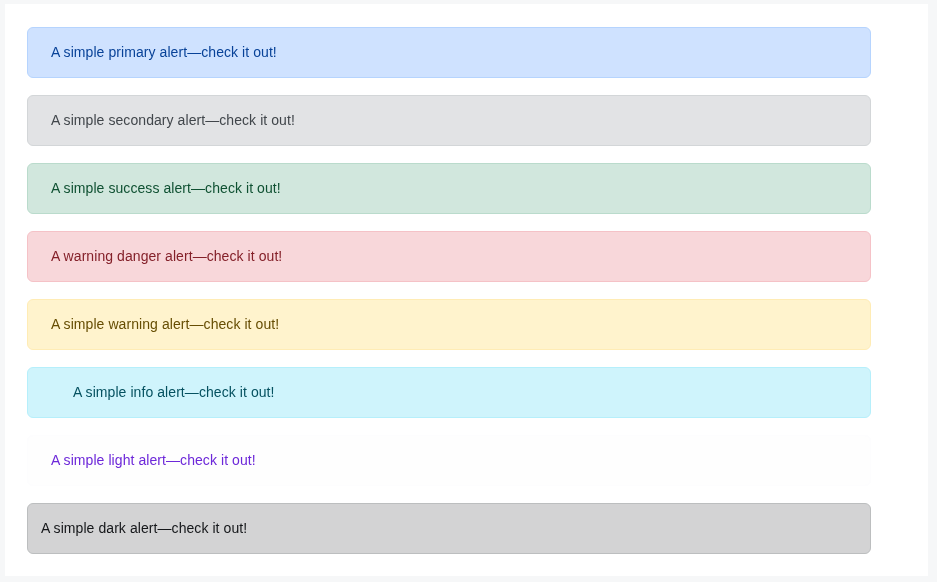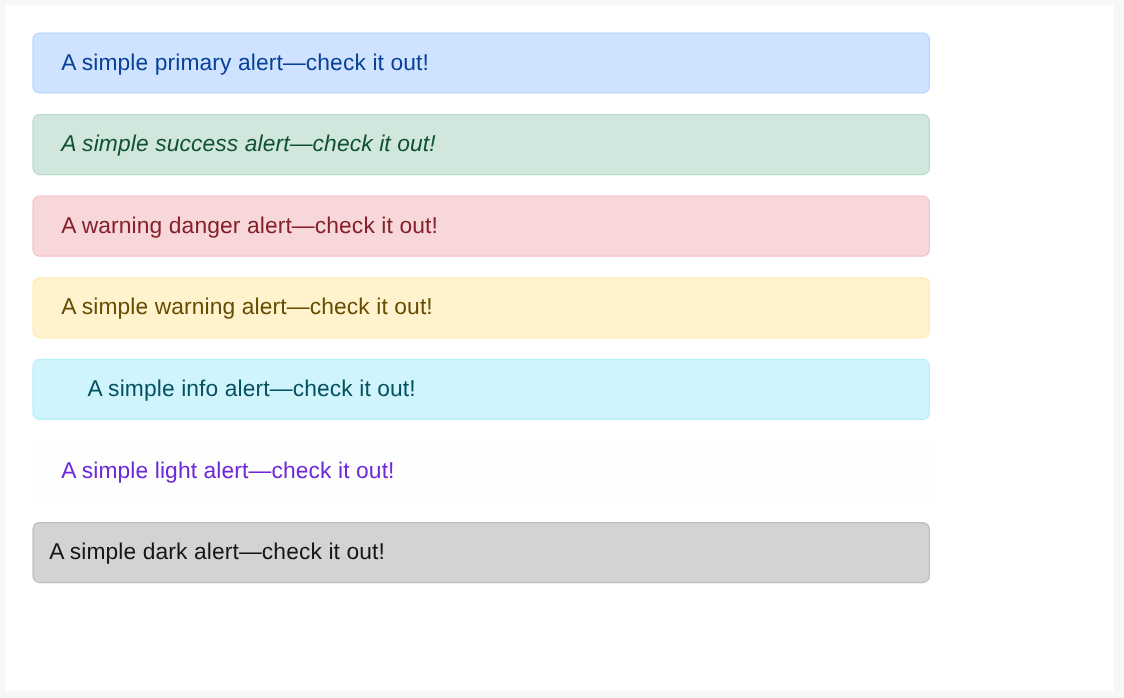--- a/index.html
+++ b/index.html
@@ -29,59 +29,62 @@
   
   #alert-stack {
     position: absolute;
     left: 22px;
     top: 23px;
     width: 883px;
   }
 
   .alert {
     position: relative;
-    width: 748px;
+    width: 844px;
     min-height: 49px;
     border: 1px solid transparent;
     border-radius: 6px;
     padding: 14px 23px 14px 23px;
     margin-bottom: 17px;
-    font-size: 19px;
+    font-size: 14px;
     line-height: 21px;
     font-weight: 400;
     letter-spacing: 0.005em;
   }
 
   .alert:last-child { margin-bottom: 0; }
 
   .alert-text {
     display: block;
     white-space: nowrap;
   }
 
   
   .alert-primary   { color:#084298; background-color:#cfe2ff; border-color:#b6d4fe; }
   .alert-secondary { color:#41464b; background-color:#e2e3e5; border-color:#d3d6d8; }
-  .alert-success   { color:#0f5132; background-color:#d1e7dd; border-color:#badbcc;font-style:italic; }
+  .alert-success   { color:#0f5132; background-color:#d1e7dd; border-color:#badbcc; }
   .alert-danger    { color:#842029; background-color:#f8d7da; border-color:#f5c2c7; }
   .alert-warning   { color:#664d03; background-color:#fff3cd; border-color:#ffecb5; }
   .alert-info      { color:#055160; background-color:#cff4fc; border-color:#b6effb;padding-left:45px; }
   .alert-light     { color:#6d28d9; background-color:#fefefe; border-color:#fdfdfe; }
   .alert-dark      { color:#141619; background-color:#d3d3d4; border-color:#bcbebf;padding-left:13px; }
 </style>
 </head>
 <body>
 
 <div id="page-card">
   <div id="alert-stack">
 
     <div class="alert alert-primary">
       <span class="alert-text">A simple primary alert—check it out!</span>
     </div>
 
+    <div class="alert alert-secondary">
+      <span class="alert-text">A simple secondary alert—check it out!</span>
+    </div>
 
     <div class="alert alert-success">
       <span class="alert-text">A simple success alert—check it out!</span>
     </div>
 
     <div class="alert alert-danger">
       <span class="alert-text">A warning danger alert—check it out!</span>
     </div>
 
     <div class="alert alert-warning">

